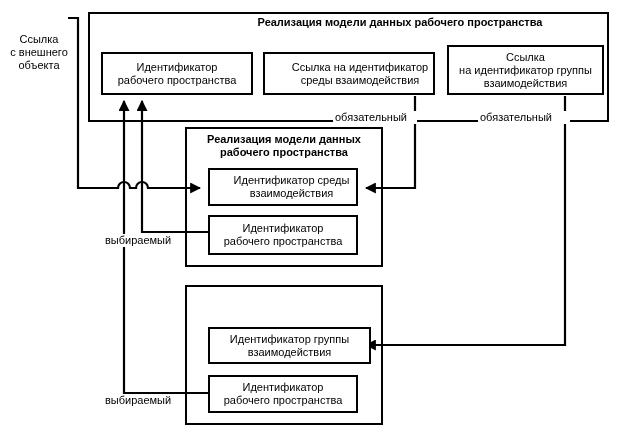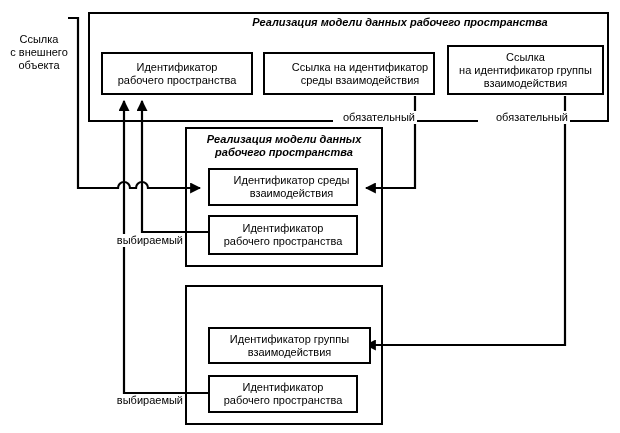--- a/index.html
+++ b/index.html
@@ -28,21 +28,20 @@
     pointer-events: none;
   }
   .container-box {
     position: absolute;
     border: 2px solid #000000;
     background: transparent;
     box-sizing: border-box;
   }
   .container-title {
     position: absolute;
-    font-style: italic;
     font-weight: bold;
     font-size: 11px;
     line-height: 13px;
     text-align: center;
     color: #000000;
   }
   .entity-box {
     position: absolute;
     border: 2px solid #000000;
     background: #ffffff;
@@ -56,21 +55,21 @@
     color: #000000;
     padding: 1px 3px;
   }
   .edge-label {
     position: absolute;
     font-size: 11px;
     line-height: 13px;
     color: #000000;
     background: #ffffff;
     white-space: nowrap;
-    text-align: right;
+    text-align: left;
     padding: 0 2px;
   }
   .external-label {
     position: absolute;
     font-size: 11px;
     line-height: 13px;
     text-align: center;
     color: #000000;
     white-space: pre-line;
   }

